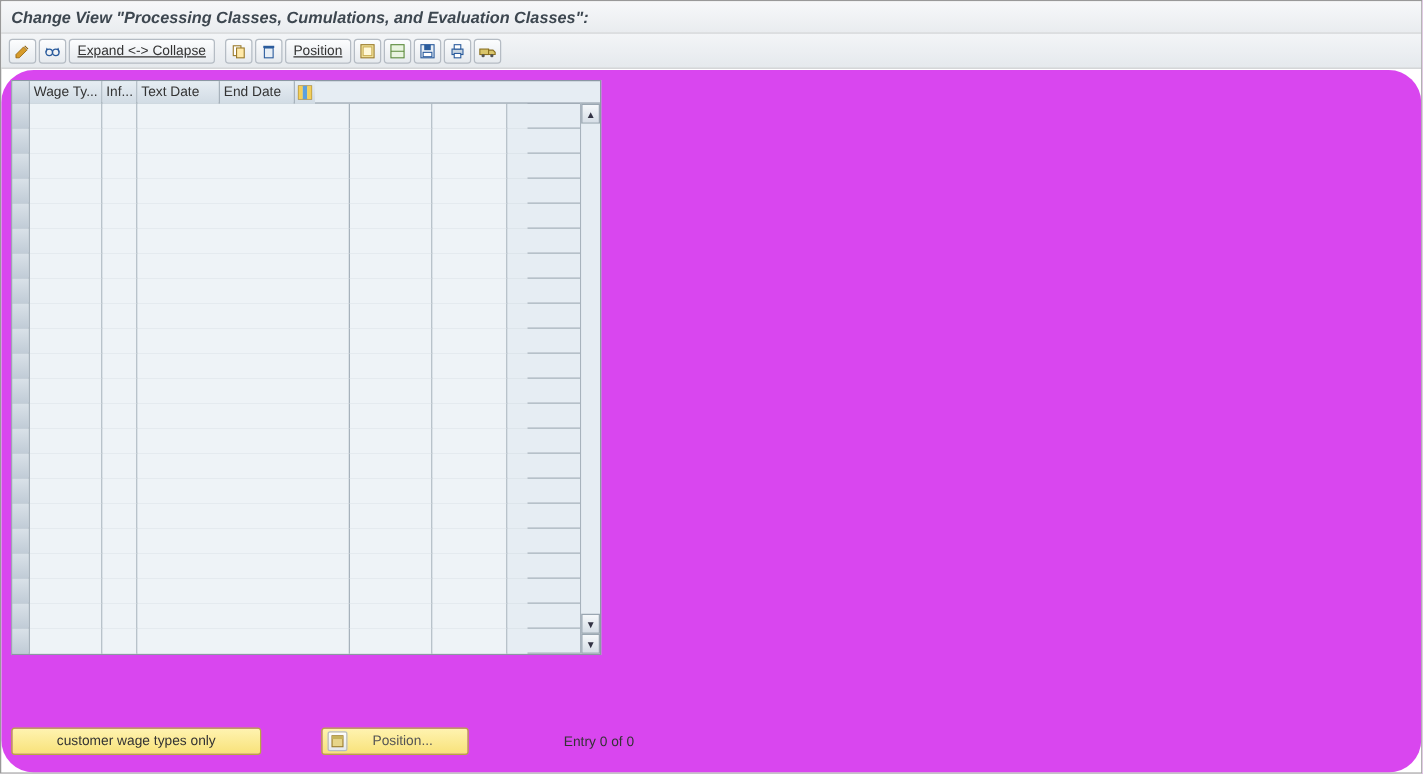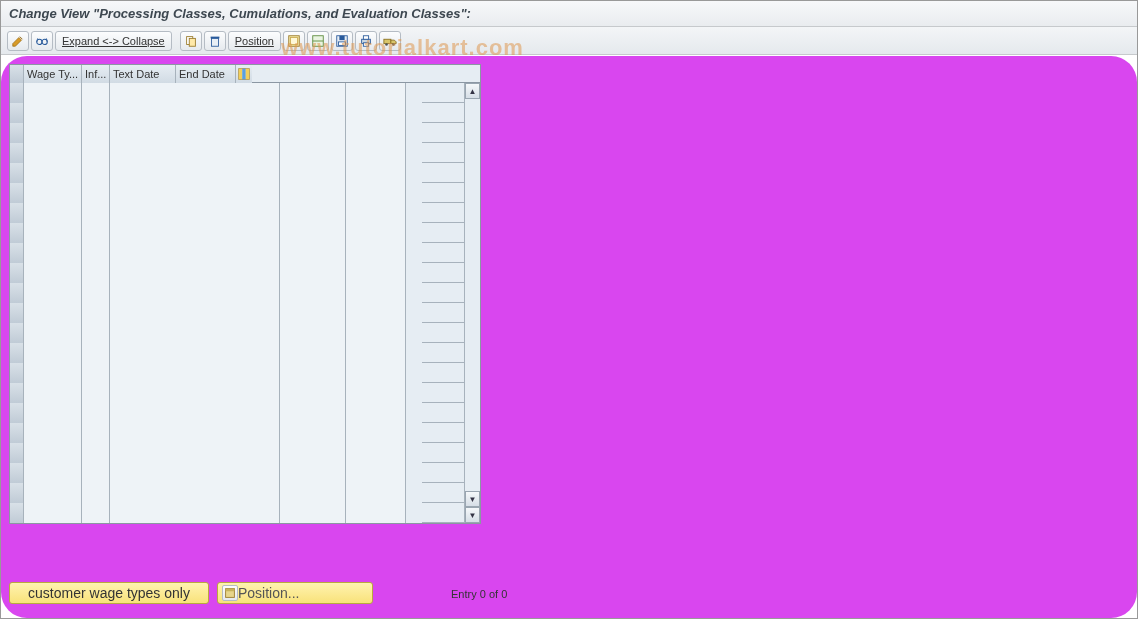--- a/index.html
+++ b/index.html
@@ -156,27 +156,27 @@
   }
   .bigbtn {
     height: 22px;
     display: inline-flex;
     align-items: center;
     justify-content: center;
     background: linear-gradient(#fff3b0, #f8e27a);
     border: 1px solid #b9a93f;
     border-radius: 3px;
     padding: 0 12px;
-    font-size: 14px;
+    font-size: 11px;
     color: #333;
     cursor: default;
     user-select: none;
   }
   .bigbtn.wide { width: 200px; }
-  .bigbtn.pos  { width: 156px; padding-left: 4px; justify-content: flex-start; gap:0; color:#555; }
+  .bigbtn.pos  { width: 118px; padding-left: 4px; justify-content: flex-start; gap:20px; color:#555;margin-left:40px; }
   .bigbtn .sq {
     width:16px; height:16px;
     background: linear-gradient(#fdfdfd,#e5e9ed);
     border:1px solid #b5bcc4;
     border-radius:2px;
     display:flex;align-items:center;justify-content:center;
   }
   .status-entry {
     position:absolute;
     left: 450px; bottom: 18px;
@@ -263,21 +263,20 @@
     <span class="tbtn">
       <svg class="icon-svg" viewBox="0 0 16 16">
           <rect x="1" y="6" width="8" height="5" fill="#d9c56a" stroke="#8a7020"></rect>
           <path d="M9 7 h4 l2 2 v2 h-6 Z" fill="#d9c56a" stroke="#8a7020"></path>
           <circle cx="4" cy="12" r="1.5" fill="#555"></circle>
           <circle cx="12" cy="12" r="1.5" fill="#555"></circle>
         </svg>
     </span>
   </div>
 
-  <div class="watermark">www.tutorialkart.com</div>
 
   <div class="body-area">
 
     <div class="grid-wrap">
 
       <div class="grid-header">
         <div class="hcell sel"></div>
         <div class="hcell col-wagety">Wage Ty...</div>
         <div class="hcell col-inf">Inf...</div>
         <div class="hcell col-start">Text Date</div>

